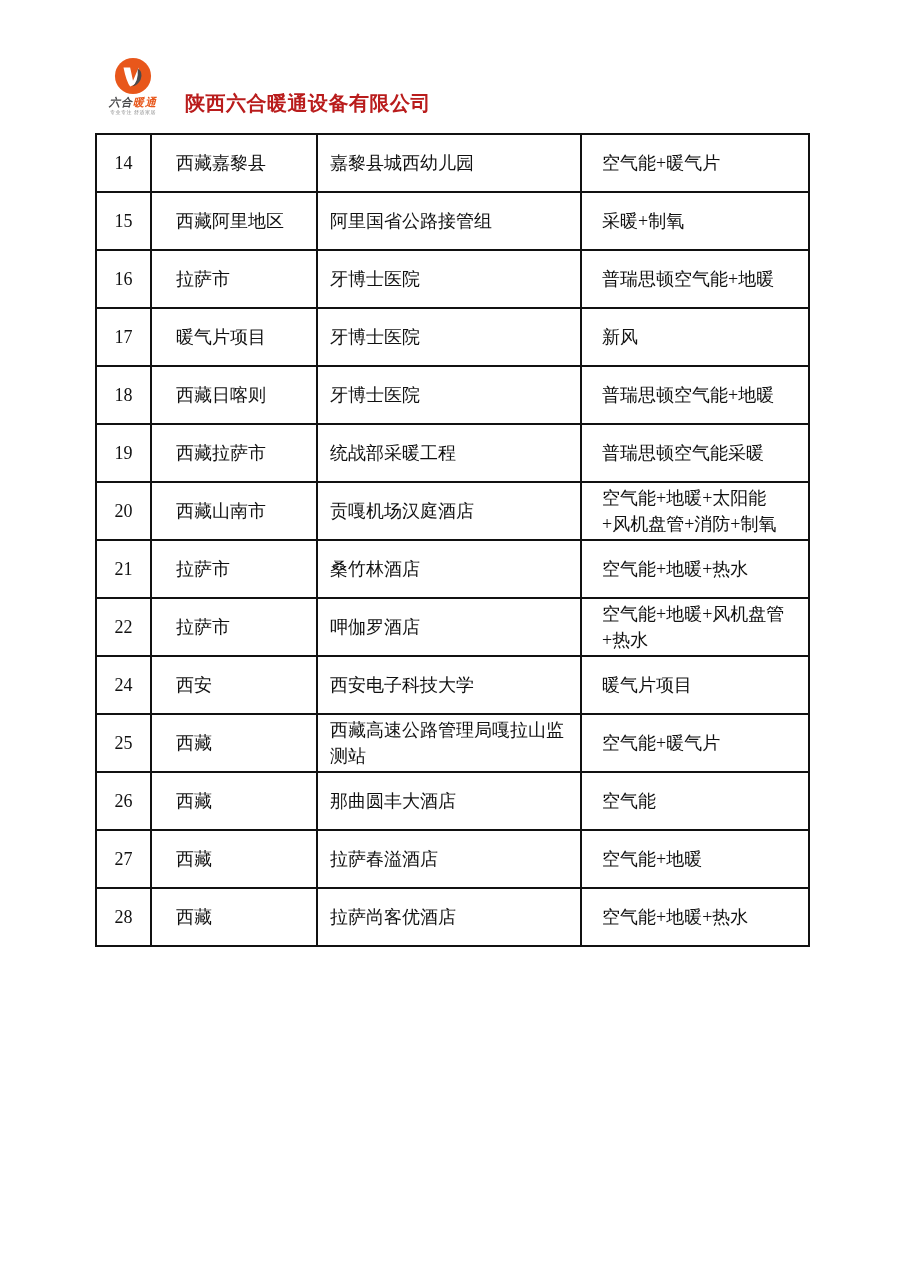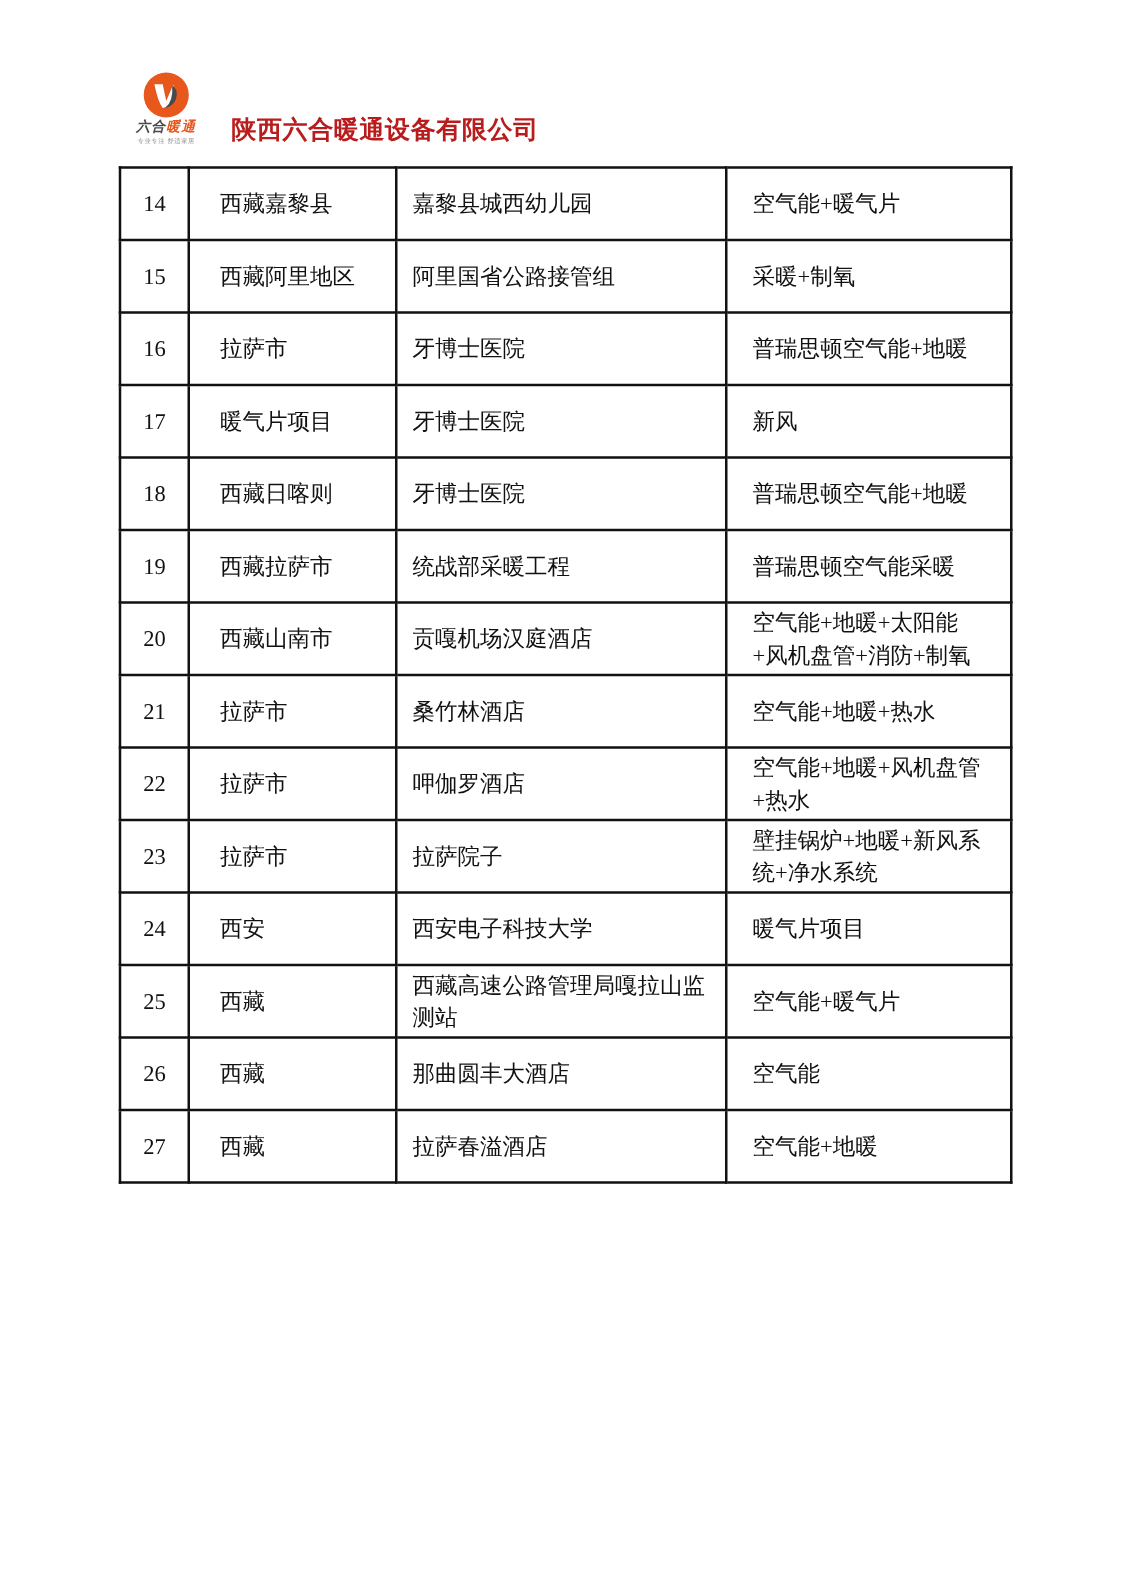--- a/index.html
+++ b/index.html
@@ -128,26 +128,20 @@
       <td class="col-project">桑竹林酒店</td>
       <td class="col-products">空气能+地暖+热水</td>
     </tr>
     <tr>
       <td class="col-no">22</td>
       <td class="col-region">拉萨市</td>
       <td class="col-project">呷伽罗酒店</td>
       <td class="col-products">空气能+地暖+风机盘管+热水</td>
     </tr>
     <tr>
-      <td class="col-no">23</td>
-      <td class="col-region">拉萨市</td>
-      <td class="col-project">拉萨院子</td>
-      <td class="col-products">壁挂锅炉+地暖+新风系统+净水系统</td>
-    </tr>
-    <tr>
       <td class="col-no">24</td>
       <td class="col-region">西安</td>
       <td class="col-project">西安电子科技大学</td>
       <td class="col-products">暖气片项目</td>
     </tr>
     <tr>
       <td class="col-no">25</td>
       <td class="col-region">西藏</td>
       <td class="col-project">西藏高速公路管理局嘎拉山监测站</td>
       <td class="col-products">空气能+暖气片</td>
@@ -157,14 +151,20 @@
       <td class="col-region">西藏</td>
       <td class="col-project">那曲圆丰大酒店</td>
       <td class="col-products">空气能</td>
     </tr>
     <tr>
       <td class="col-no">27</td>
       <td class="col-region">西藏</td>
       <td class="col-project">拉萨春溢酒店</td>
       <td class="col-products">空气能+地暖</td>
     </tr>
+    <tr>
+      <td class="col-no">28</td>
+      <td class="col-region">西藏</td>
+      <td class="col-project">拉萨尚客优酒店</td>
+      <td class="col-products">空气能+地暖+热水</td>
+    </tr>
   </tbody>
 </table>
 
 </body></html>

